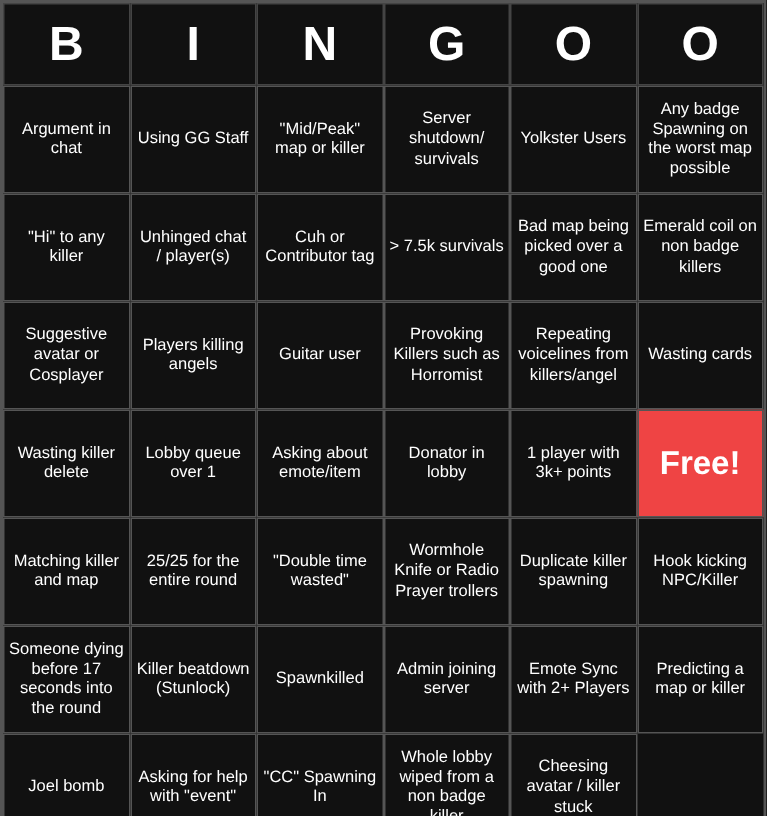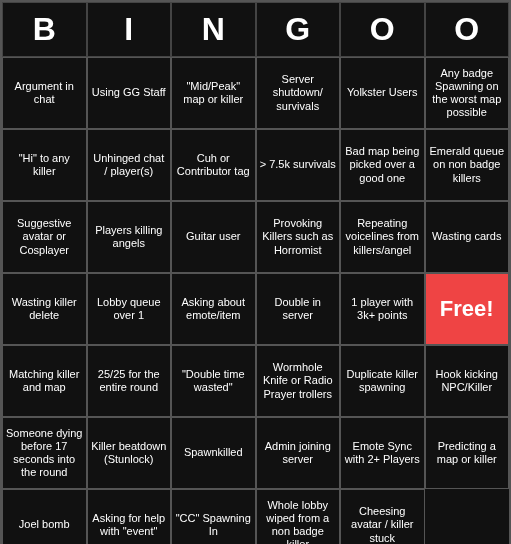--- a/index.html
+++ b/index.html
@@ -95,21 +95,21 @@
       <div class="bingo-cell">
         <span>Cuh or Contributor tag</span>
       </div>
       <div class="bingo-cell">
         <span>&gt; 7.5k survivals</span>
       </div>
       <div class="bingo-cell">
         <span>Bad map being picked over a good one</span>
       </div>
       <div class="bingo-cell">
-        <span>Emerald queue on non badge killers</span>
+        <span>Emerald coil on non badge killers</span>
       </div>
       <div class="bingo-cell">
         <span>Suggestive avatar or Cosplayer</span>
       </div>
       <div class="bingo-cell">
         <span>Players killing angels</span>
       </div>
       <div class="bingo-cell">
         <span>Guitar user</span>
       </div>
@@ -125,21 +125,21 @@
       <div class="bingo-cell">
         <span>Wasting killer delete</span>
       </div>
       <div class="bingo-cell">
         <span>Lobby queue over 1</span>
       </div>
       <div class="bingo-cell">
         <span>Asking about emote/item</span>
       </div>
       <div class="bingo-cell">
-        <span>Double in server</span>
+        <span>Donator in lobby</span>
       </div>
       <div class="bingo-cell">
         <span>1 player with 3k+ points</span>
       </div>
       <div class="bingo-cell free">
         <span>Free!</span>
       </div>
       <div class="bingo-cell">
         <span>Matching killer and map</span>
       </div>

